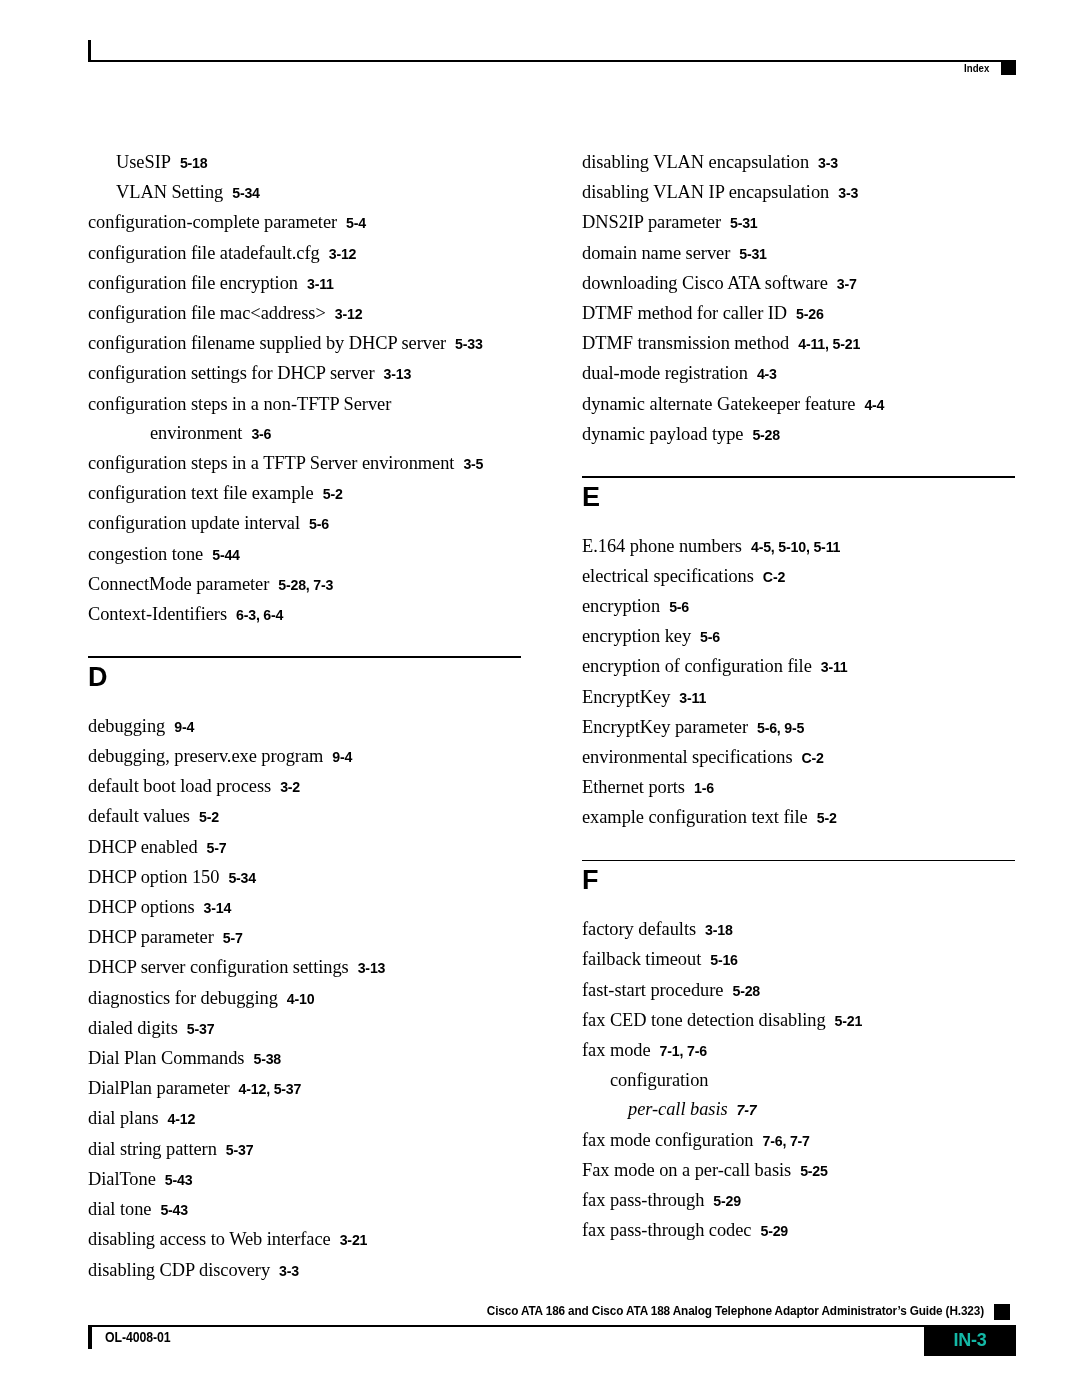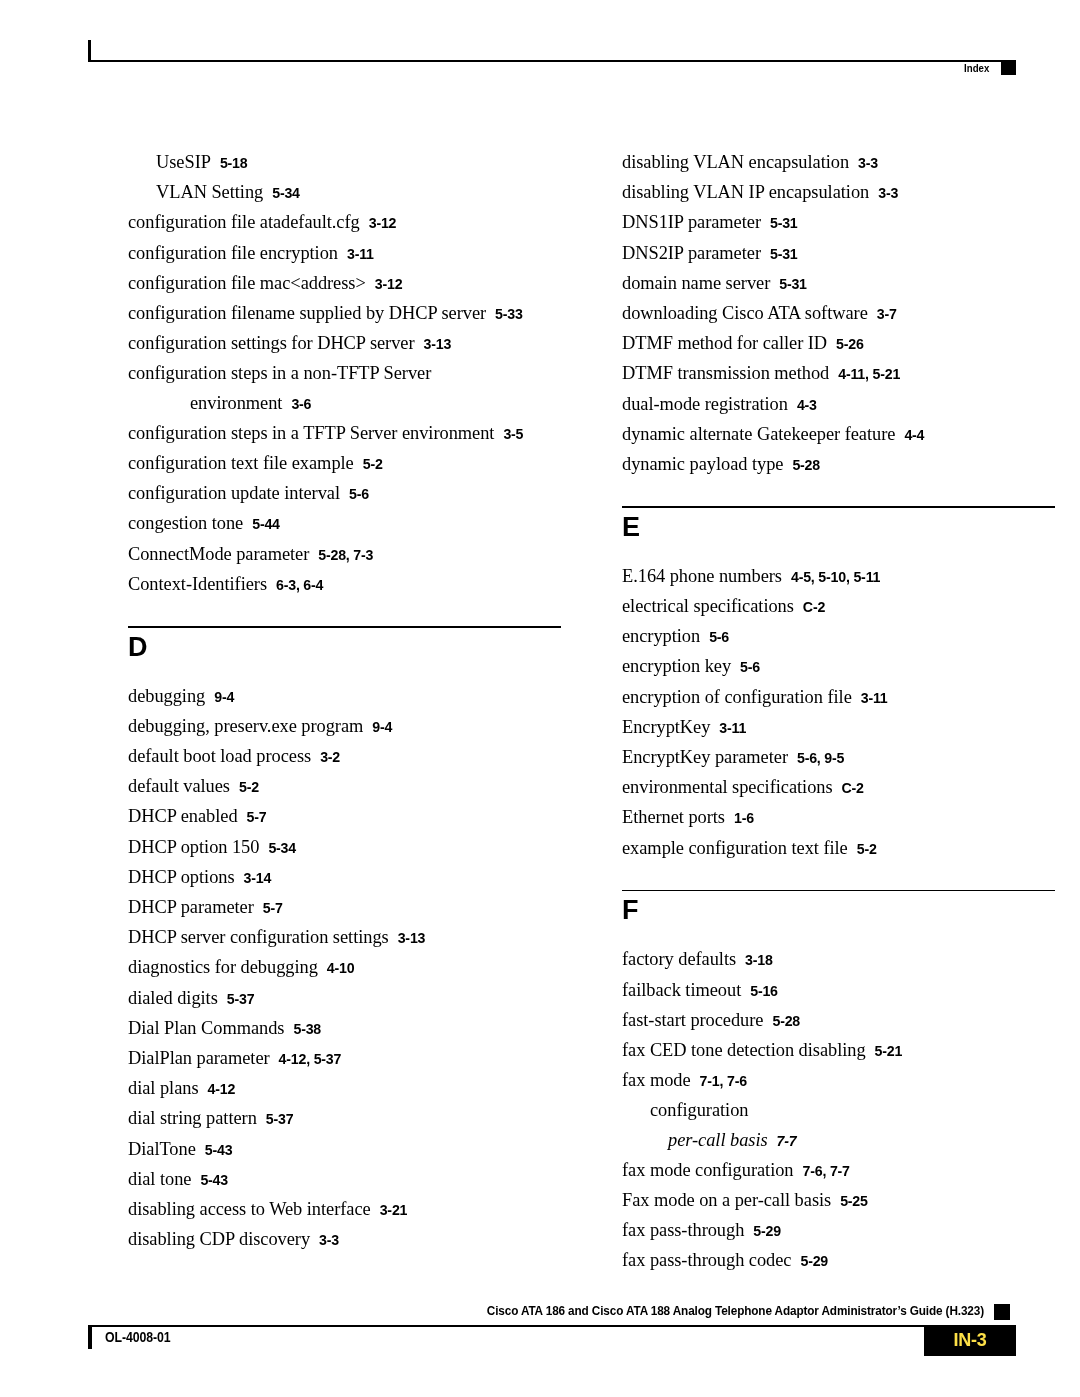--- a/index.html
+++ b/index.html
@@ -62,21 +62,20 @@
     width: 15px;
     height: 15px;
     background: #000;
   }
 
   
   .col {
     position: absolute;
     top: 148px;
     width: 437px;
-    margin-left: 40px;
   }
   .col-left  { left: 88px; }
   .col-right { left: 582px; }
 
   
   .entry {
     font-size: 18.4px;
     line-height: 29.2px;
     white-space: nowrap;
     letter-spacing: -0.05px;
@@ -170,21 +169,21 @@
     transform-origin: left top;
     white-space: nowrap;
   }
   .footer-pagebox {
     position: absolute;
     right: 0px;
     top: 23px;
     min-width: 92px;
     height: 30px;
     background: #000;
-    color: #fde047;
+    color: #14b8a6;
     font-family: "Liberation Sans", "DejaVu Sans", sans-serif;
     font-weight: bold;
     font-size: 18px;
     letter-spacing: -0.2px;
     display: flex;
     align-items: center;
     justify-content: center;
     box-sizing: border-box;
     padding-bottom: 2px;
   }
@@ -197,20 +196,21 @@
   <div class="header">
     <div class="header-tick"></div>
     <div class="header-rule"></div>
     <div class="header-label">Index</div>
     <div class="header-square"></div>
   </div>
 
   <div class="col col-left" id="column-left">
       <div class="entry lvl2"><span class="term">UseSIP</span><span class="locator">5-18</span></div>
       <div class="entry lvl2"><span class="term">VLAN Setting</span><span class="locator">5-34</span></div>
+      <div class="entry lvl1"><span class="term">configuration-complete parameter</span><span class="locator">5-4</span></div>
       <div class="entry lvl1"><span class="term">configuration file atadefault.cfg</span><span class="locator">3-12</span></div>
       <div class="entry lvl1"><span class="term">configuration file encryption</span><span class="locator">3-11</span></div>
       <div class="entry lvl1"><span class="term">configuration file mac&lt;address&gt;</span><span class="locator">3-12</span></div>
       <div class="entry lvl1"><span class="term">configuration filename supplied by DHCP server</span><span class="locator">5-33</span></div>
       <div class="entry lvl1"><span class="term">configuration settings for DHCP server</span><span class="locator">3-13</span></div>
       <div class="entry lvl1"><span class="term">configuration steps in a non-TFTP Server</span></div>
       <div class="entry cont"><span class="term">environment</span><span class="locator">3-6</span></div>
       <div class="entry lvl1"><span class="term">configuration steps in a TFTP Server environment</span><span class="locator">3-5</span></div>
       <div class="entry lvl1"><span class="term">configuration text file example</span><span class="locator">5-2</span></div>
       <div class="entry lvl1"><span class="term">configuration update interval</span><span class="locator">5-6</span></div>
@@ -237,21 +237,20 @@
       <div class="entry lvl1"><span class="term">dial plans</span><span class="locator">4-12</span></div>
       <div class="entry lvl1"><span class="term">dial string pattern</span><span class="locator">5-37</span></div>
       <div class="entry lvl1"><span class="term">DialTone</span><span class="locator">5-43</span></div>
       <div class="entry lvl1"><span class="term">dial tone</span><span class="locator">5-43</span></div>
       <div class="entry lvl1"><span class="term">disabling access to Web interface</span><span class="locator">3-21</span></div>
       <div class="entry lvl1"><span class="term">disabling CDP discovery</span><span class="locator">3-3</span></div>
     </div>
   <div class="col col-right" id="column-right">
       <div class="entry lvl1"><span class="term">disabling VLAN encapsulation</span><span class="locator">3-3</span></div>
       <div class="entry lvl1"><span class="term">disabling VLAN IP encapsulation</span><span class="locator">3-3</span></div>
-      <div class="entry lvl1"><span class="term">DNS1IP parameter</span><span class="locator">5-31</span></div>
       <div class="entry lvl1"><span class="term">DNS2IP parameter</span><span class="locator">5-31</span></div>
       <div class="entry lvl1"><span class="term">domain name server</span><span class="locator">5-31</span></div>
       <div class="entry lvl1"><span class="term">downloading Cisco ATA software</span><span class="locator">3-7</span></div>
       <div class="entry lvl1"><span class="term">DTMF method for caller ID</span><span class="locator">5-26</span></div>
       <div class="entry lvl1"><span class="term">DTMF transmission method</span><span class="locator">4-11, 5-21</span></div>
       <div class="entry lvl1"><span class="term">dual-mode registration</span><span class="locator">4-3</span></div>
       <div class="entry lvl1"><span class="term">dynamic alternate Gatekeeper feature</span><span class="locator">4-4</span></div>
       <div class="entry lvl1"><span class="term">dynamic payload type</span><span class="locator">5-28</span></div>
       <div class="section">
         <div class="section-rule"></div>

